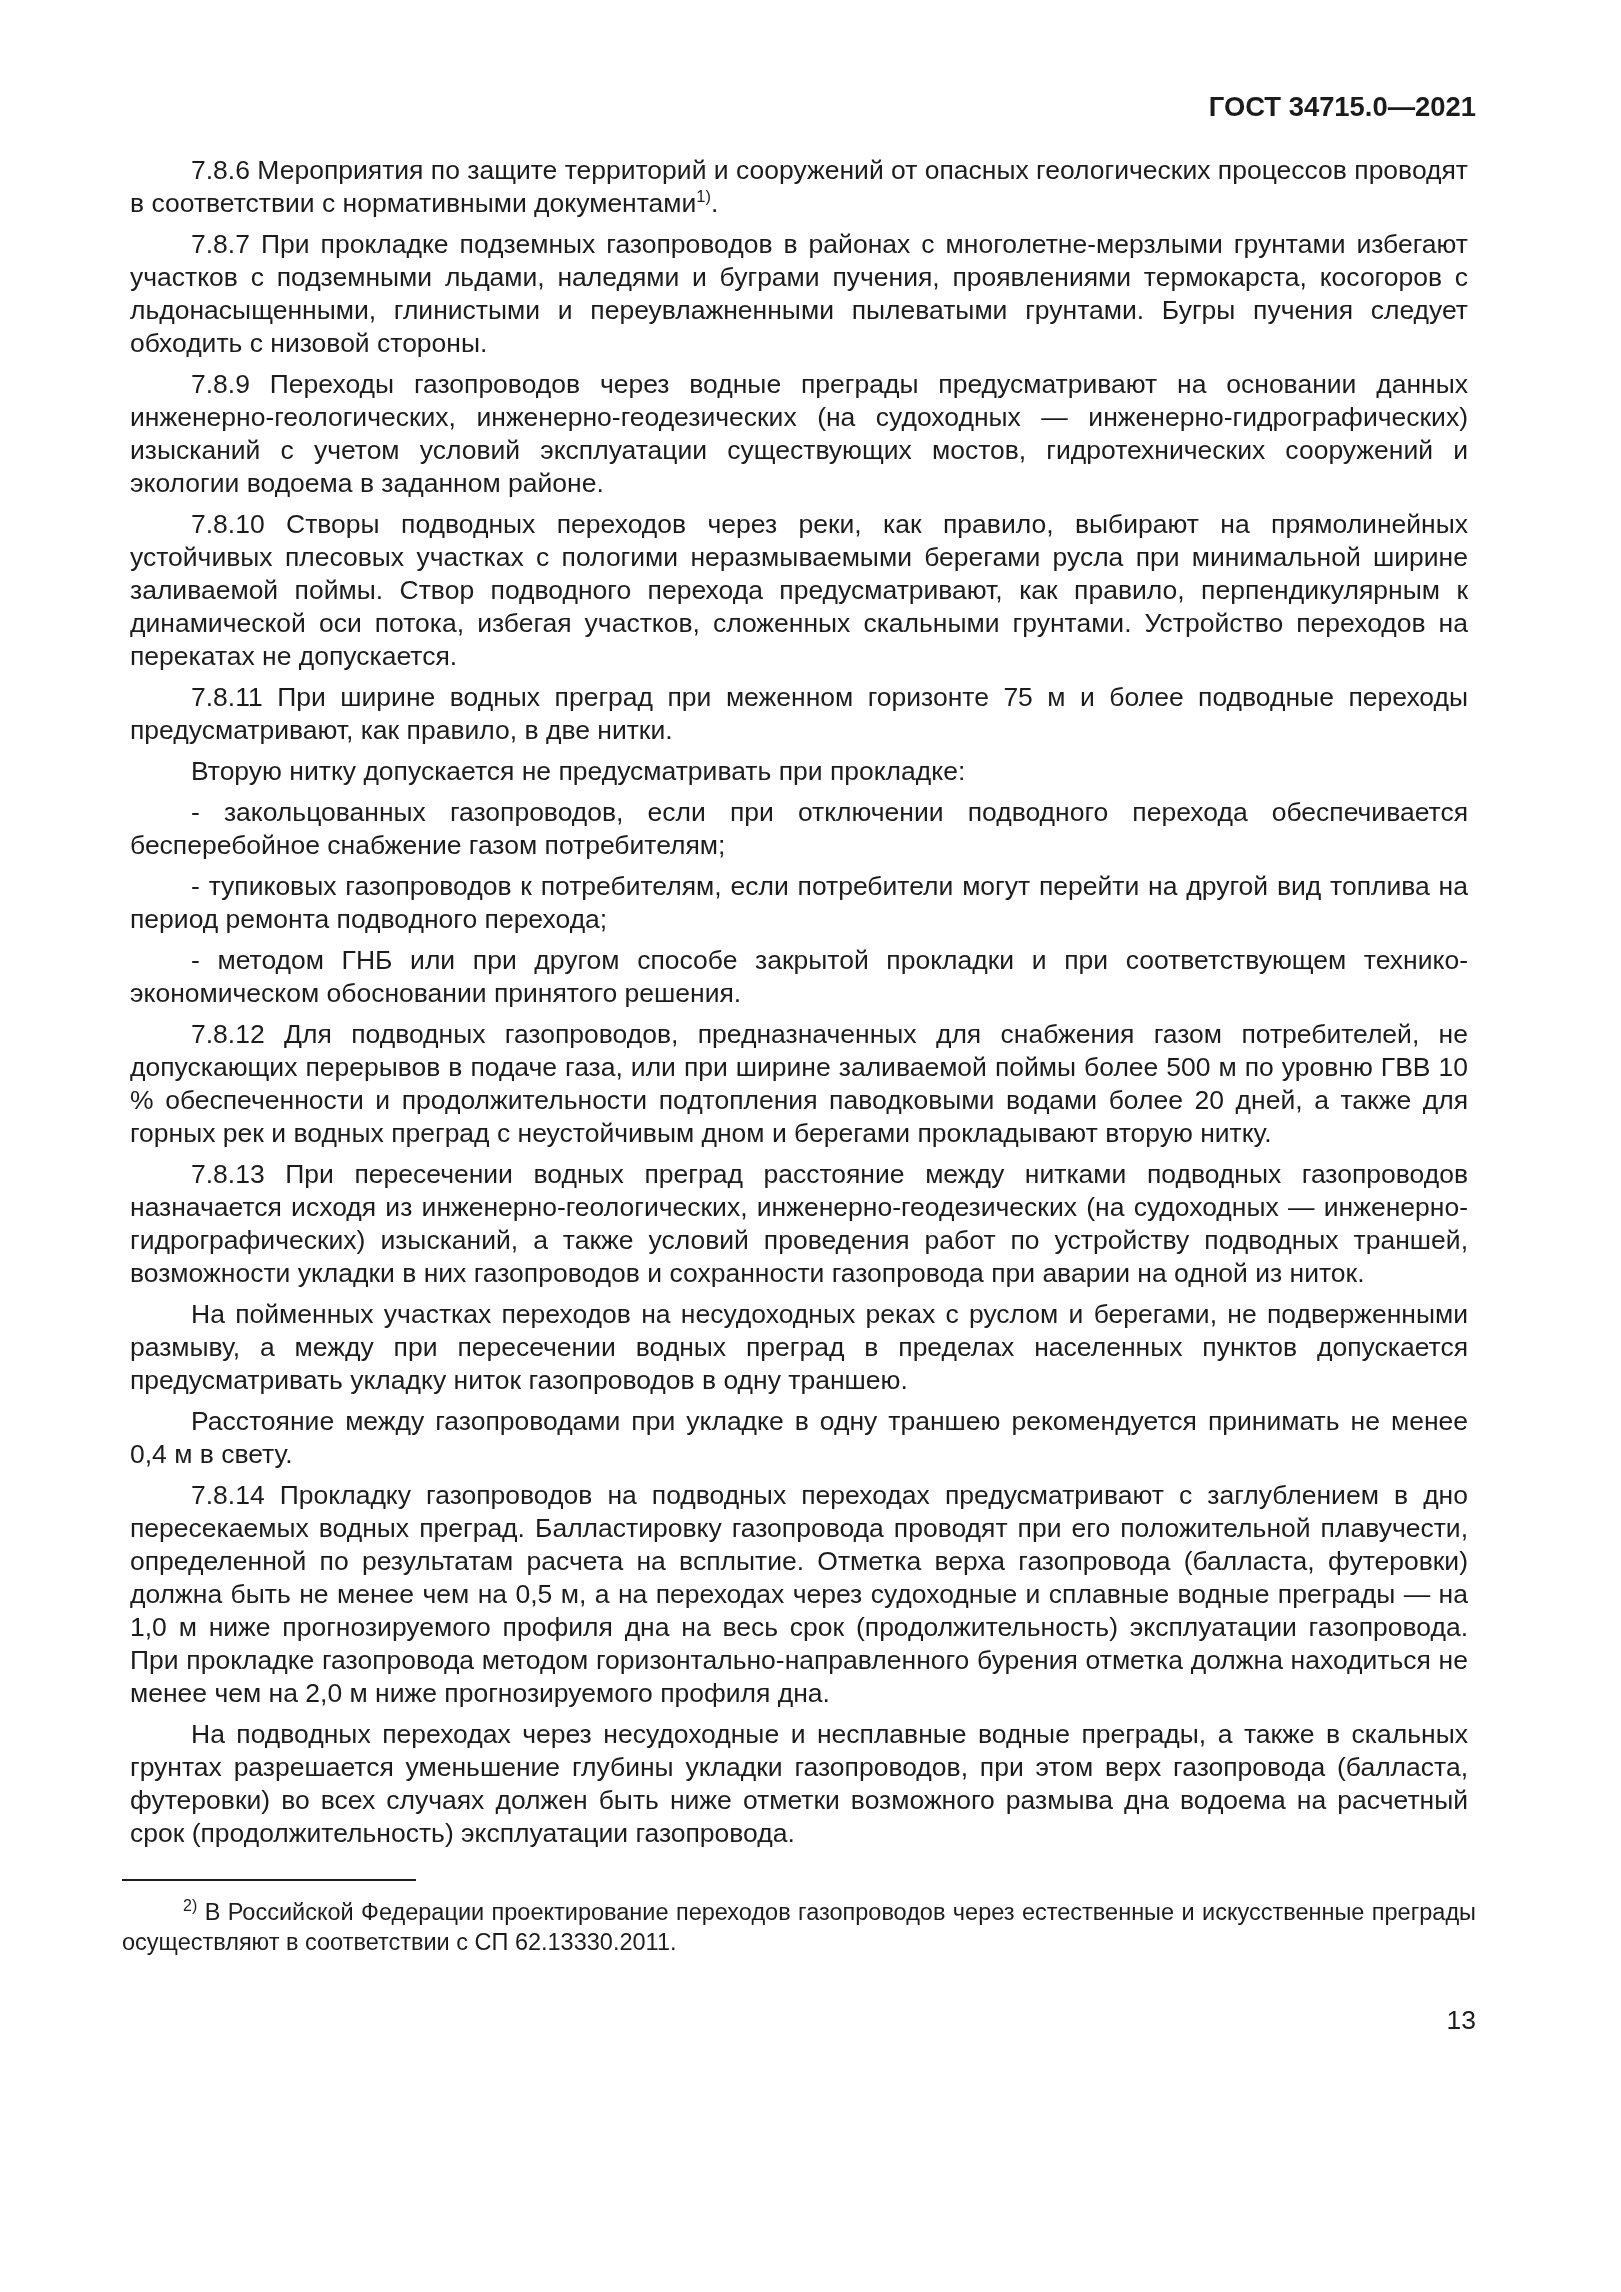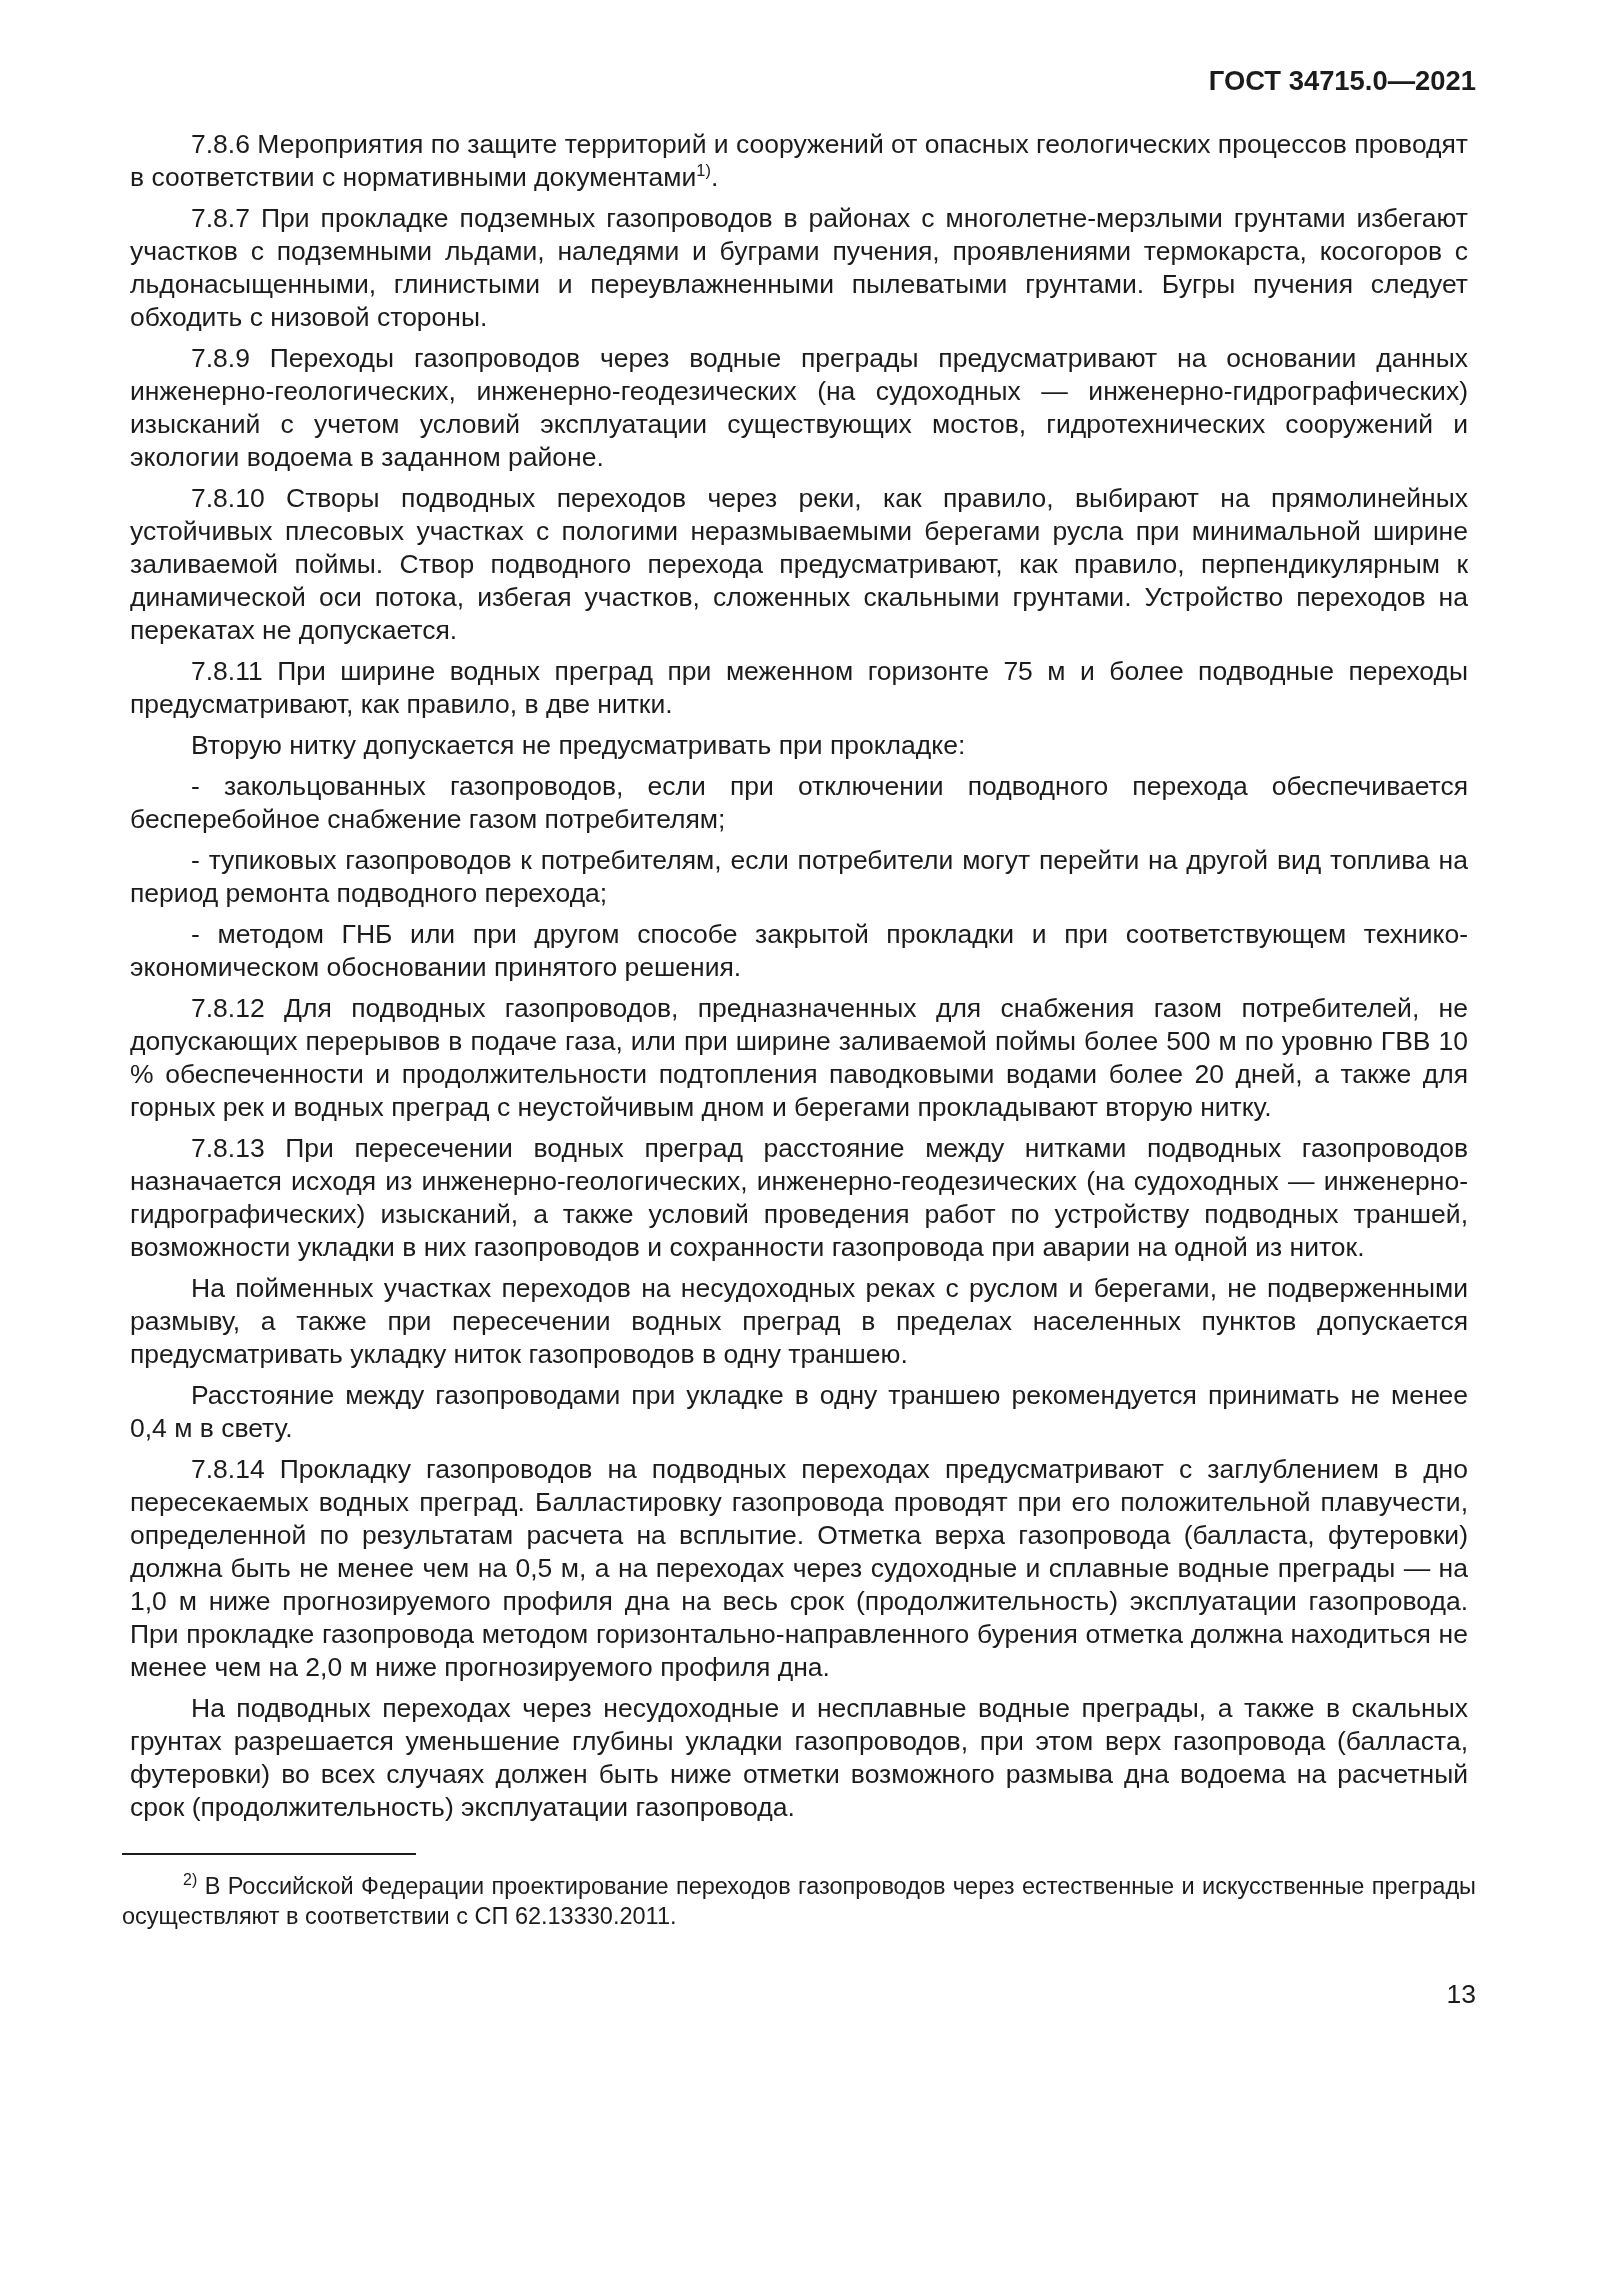--- a/index.html
+++ b/index.html
@@ -8,21 +8,21 @@
     padding: 0;
     background: #ffffff;
   }
   .page {
     width: 1621px;
     height: 2293px;
     margin: 0 auto;
     background: #ffffff;
     color: #1c1c1c;
     font-family: "Liberation Sans", "DejaVu Sans", sans-serif;
-    padding: 64px 145px 0 122px;
+    padding: 90px 145px 0 122px;
     position: relative;
     overflow: hidden;
   }
   .doc-header {
     text-align: right;
     font-weight: 700;
     font-size: 27.4px;
     line-height: 33px;
     margin-bottom: 31px;
   }
@@ -88,21 +88,21 @@
     <p>- закольцованных газопроводов, если при отключении подводного перехода обеспечивается бесперебойное снабжение газом потребителям;</p>
 
     <p>- тупиковых газопроводов к потребителям, если потребители могут перейти на другой вид топлива на период ремонта подводного перехода;</p>
 
     <p>- методом ГНБ или при другом способе закрытой прокладки и при соответствующем технико-экономическом обосновании принятого решения.</p>
 
     <p>7.8.12 Для подводных газопроводов, предназначенных для снабжения газом потребителей, не допускающих перерывов в подаче газа, или при ширине заливаемой поймы более 500 м по уровню ГВВ 10 % обеспеченности и продолжительности подтопления паводковыми водами более 20 дней, а также для горных рек и водных преград с неустойчивым дном и берегами прокладывают вторую нитку.</p>
 
     <p>7.8.13 При пересечении водных преград расстояние между нитками подводных газопроводов назначается исходя из инженерно-геологических, инженерно-геодезических (на судоходных — инженерно-гидрографических) изысканий, а также условий проведения работ по устройству подводных траншей, возможности укладки в них газопроводов и сохранности газопровода при аварии на одной из ниток.</p>
 
-    <p>На пойменных участках переходов на несудоходных реках с руслом и берегами, не подверженными размыву, а также при пересечении водных преград в пределах населенных пунктов допускается предусматривать укладку ниток газопроводов в одну траншею.</p>
+    <p>На пойменных участках переходов на несудоходных реках с руслом и берегами, не подверженными размыву, а между при пересечении водных преград в пределах населенных пунктов допускается предусматривать укладку ниток газопроводов в одну траншею.</p>
 
     <p>Расстояние между газопроводами при укладке в одну траншею рекомендуется принимать не менее 0,4 м в свету.</p>
 
     <p>7.8.14 Прокладку газопроводов на подводных переходах предусматривают с заглублением в дно пересекаемых водных преград. Балластировку газопровода проводят при его положительной плавучести, определенной по результатам расчета на всплытие. Отметка верха газопровода (балласта, футеровки) должна быть не менее чем на 0,5 м, а на переходах через судоходные и сплавные водные преграды — на 1,0 м ниже прогнозируемого профиля дна на весь срок (продолжительность) эксплуатации газопровода. При прокладке газопровода методом горизонтально-направленного бурения отметка должна находиться не менее чем на 2,0 м ниже прогнозируемого профиля дна.</p>
 
     <p>На подводных переходах через несудоходные и несплавные водные преграды, а также в скальных грунтах разрешается уменьшение глубины укладки газопроводов, при этом верх газопровода (балласта, футеровки) во всех случаях должен быть ниже отметки возможного размыва дна водоема на расчетный срок (продолжительность) эксплуатации газопровода.</p>
 
   </main>
 
   <hr class="footnote-rule">

